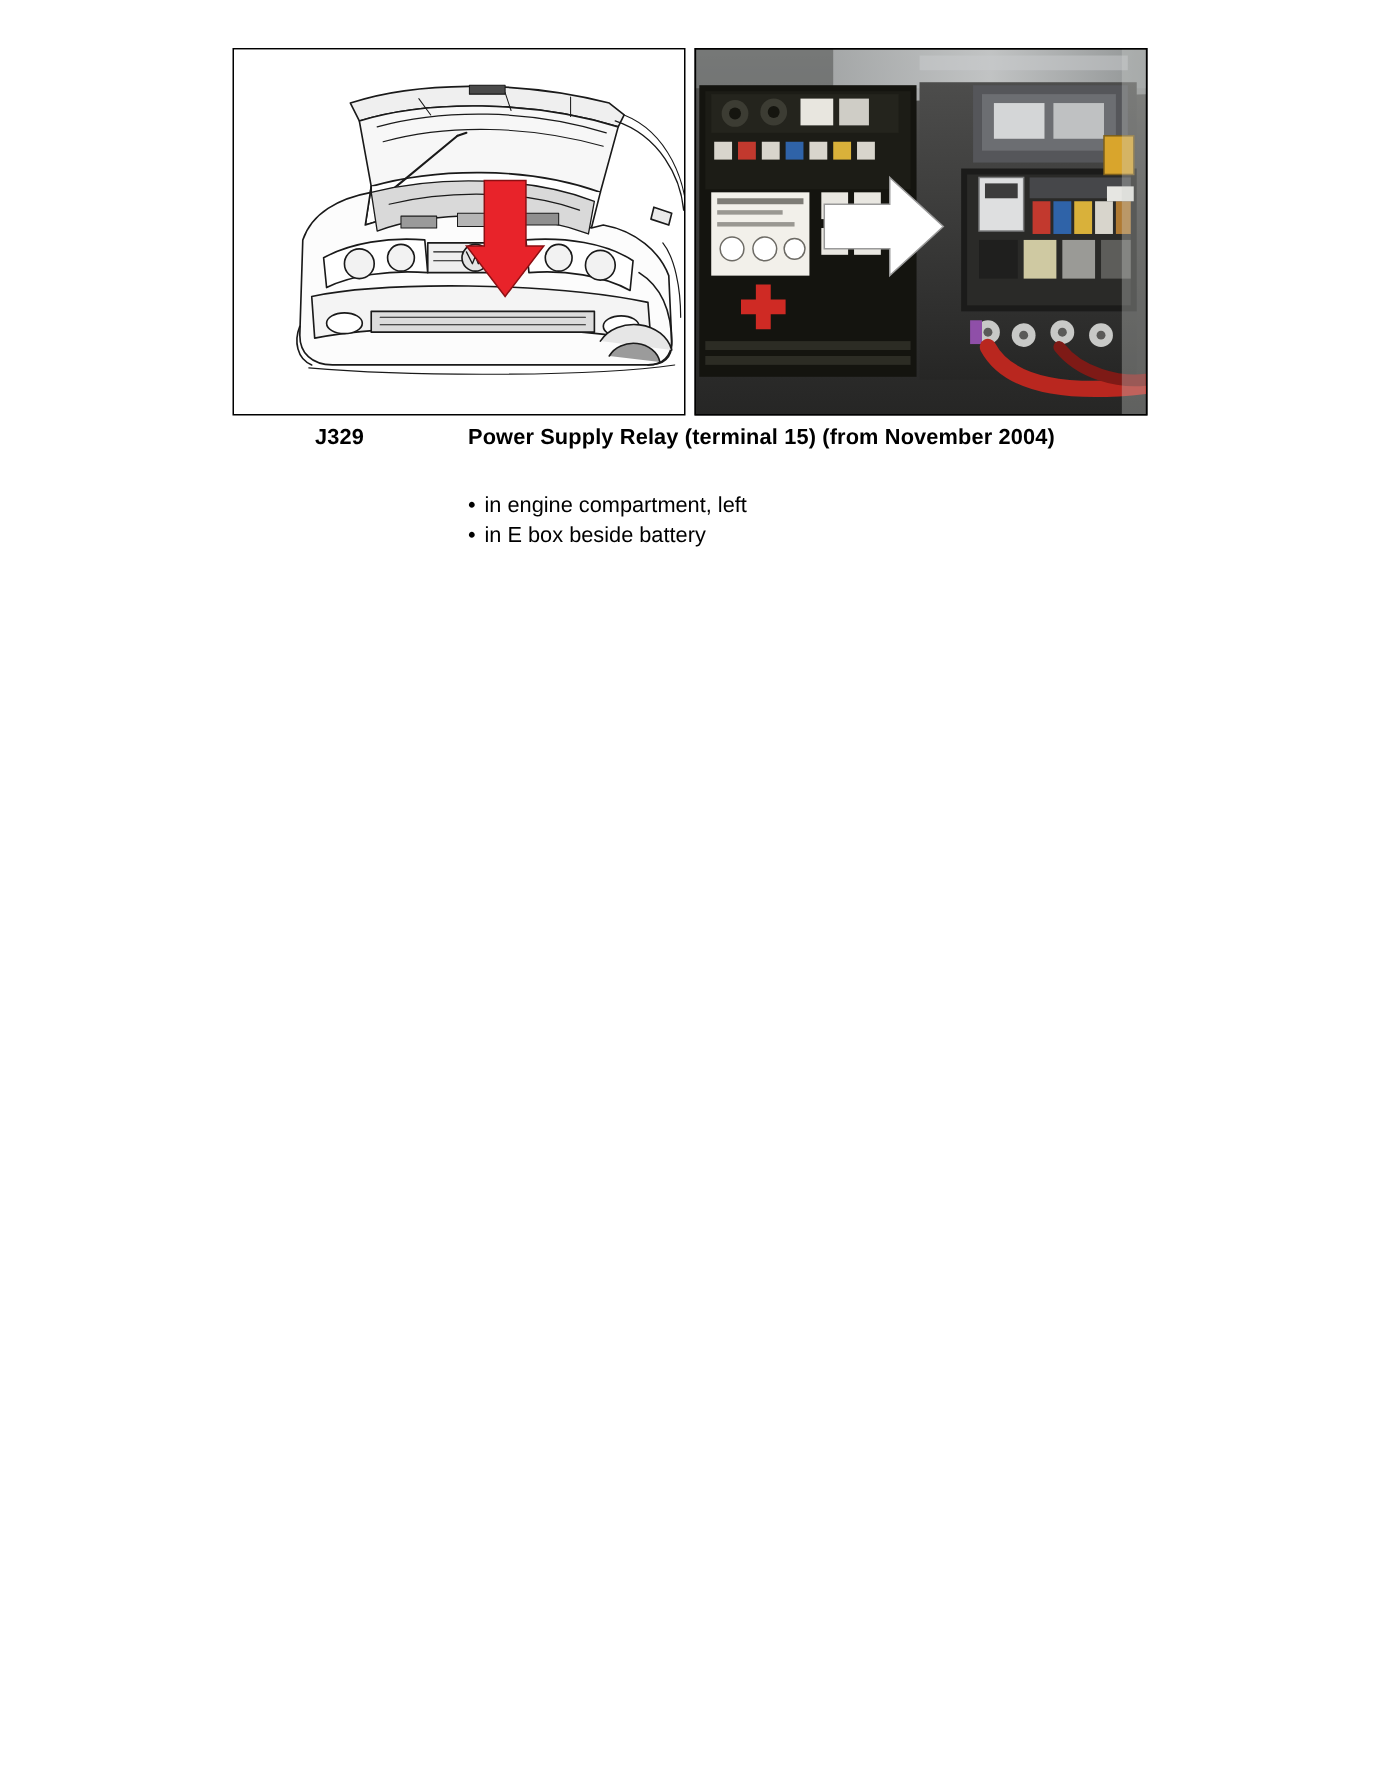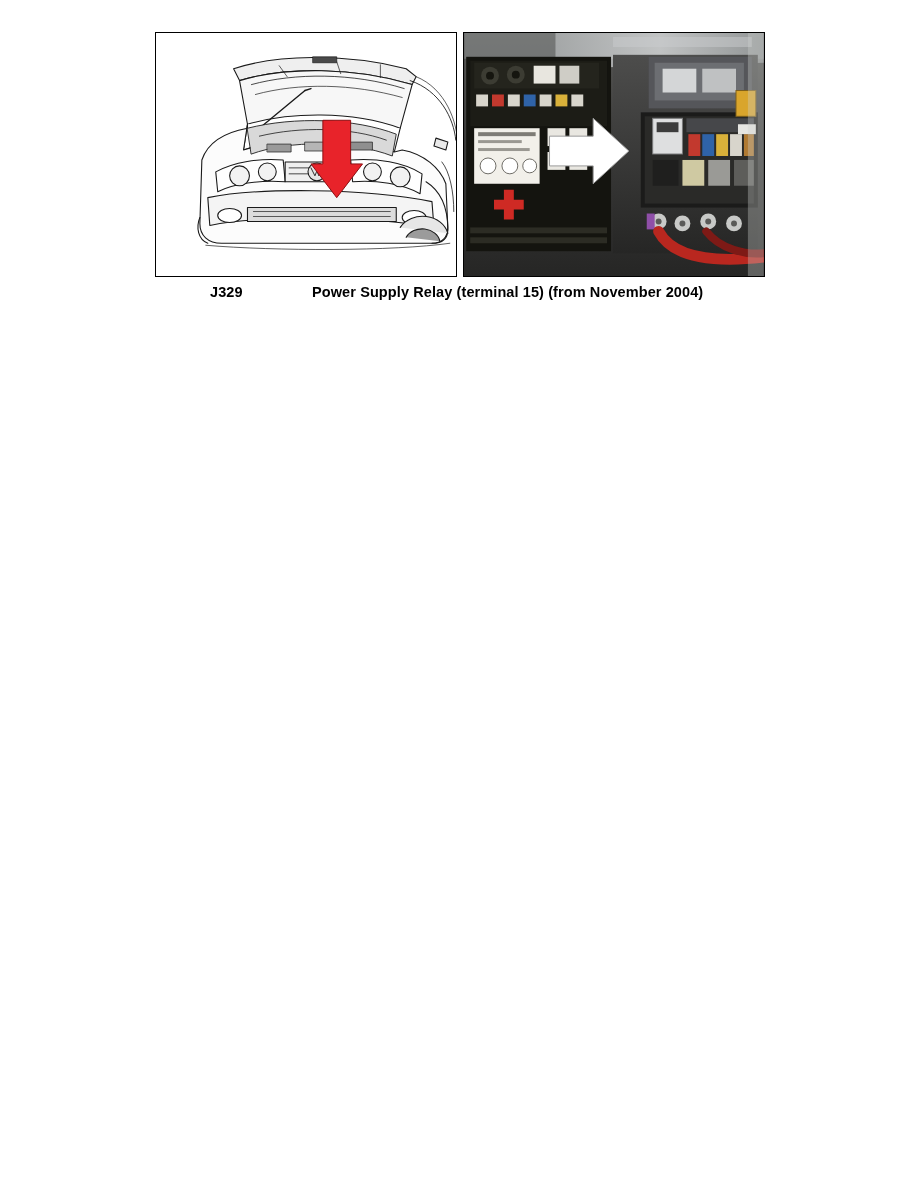--- a/index.html
+++ b/index.html
@@ -300,14 +300,22 @@
         </svg>
       </div>
     </div>
   </div>
 
   <div class="caption">
     <span class="code">J329</span>
     <span class="title">Power Supply Relay (terminal 15) (from November 2004)</span>
   </div>
 
+  <div class="notes">
+    <div class="note-item">
+      <span class="note-bullet">•</span><span>in engine compartment, left</span>
+    </div>
+    <div class="note-item">
+      <span class="note-bullet">•</span><span>in E box beside battery</span>
+    </div>
+  </div>
 
 </div>
 
 </body></html>

